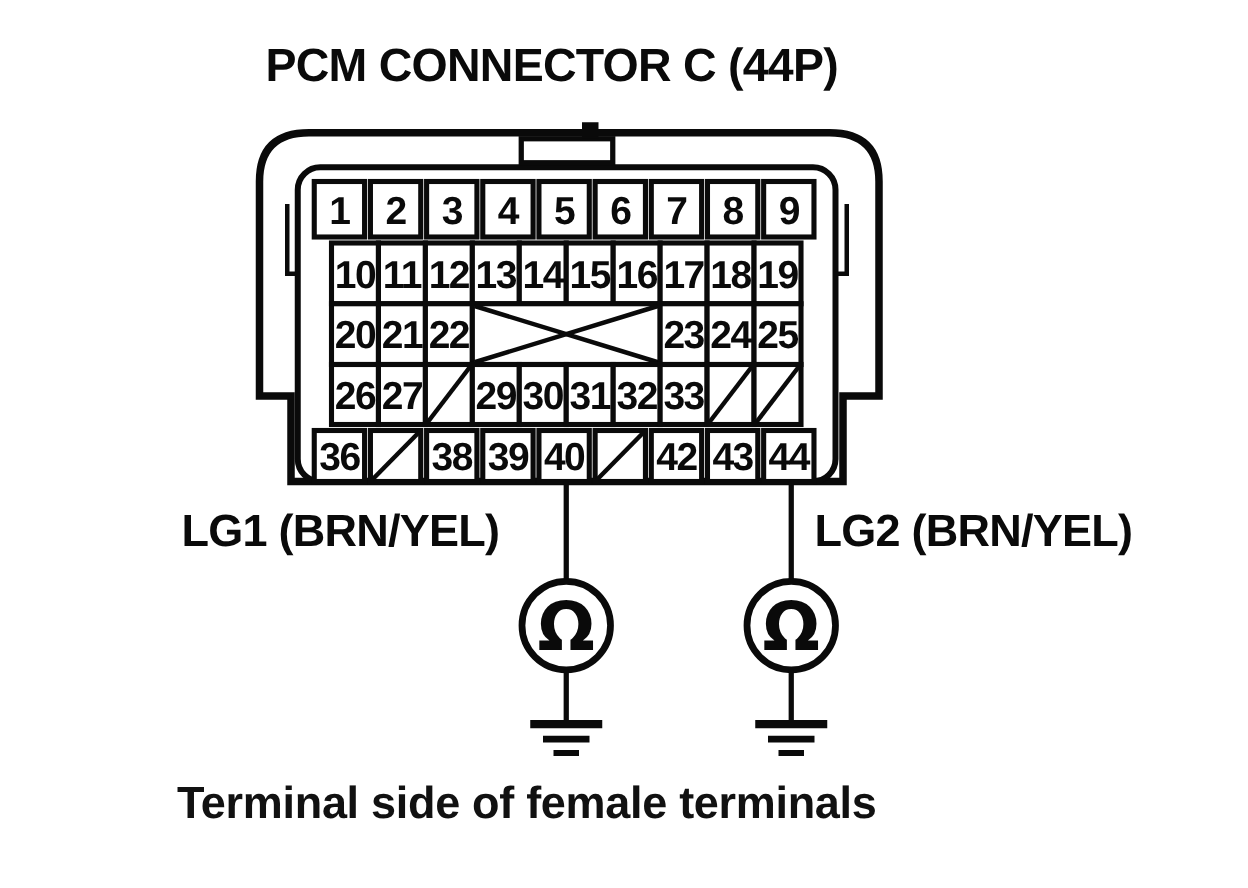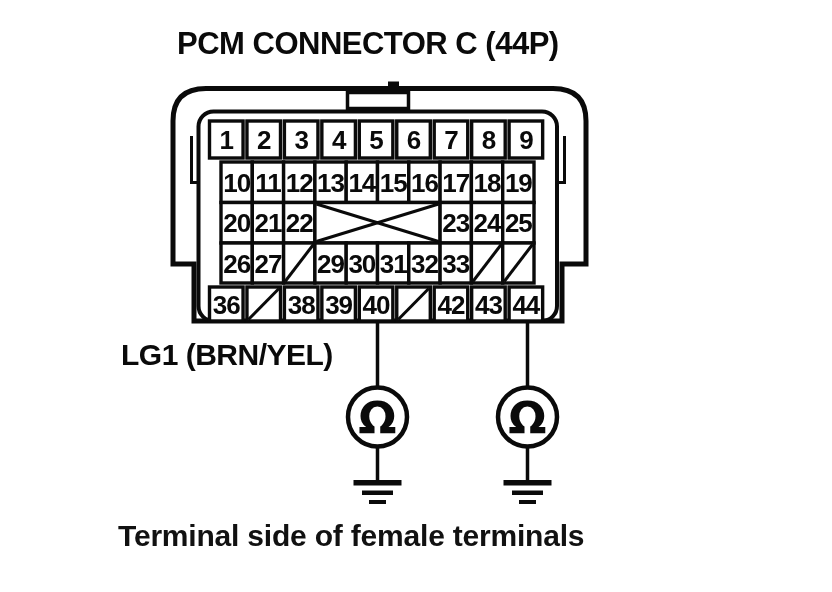--- a/index.html
+++ b/index.html
@@ -157,16 +157,17 @@
           <text x="527.5" y="433.5" fill="#0a0a0a" font-family="&quot;DejaVu Sans&quot;, &quot;Liberation Sans&quot;, sans-serif" font-size="45" font-weight="bold" text-anchor="middle">Ω</text>
           <line x1="527.5" y1="446.5" x2="527.5" y2="482" stroke="#0a0a0a" stroke-width="3.5"></line>
           <rect x="503.5" y="480" width="48" height="5.5" fill="#0a0a0a"></rect>
           <rect x="512" y="490.5" width="31" height="4.5" fill="#0a0a0a"></rect>
           <rect x="519" y="500" width="17" height="4" fill="#0a0a0a"></rect>
         </g>
       </g>
   </svg>
 
   <div class="wire-label left">LG1 (BRN/YEL)</div>
+  <div class="wire-label right">LG2 (BRN/YEL)</div>
 
   <div class="caption">Terminal side of female terminals</div>
 
 </div>
 
 </body></html>

